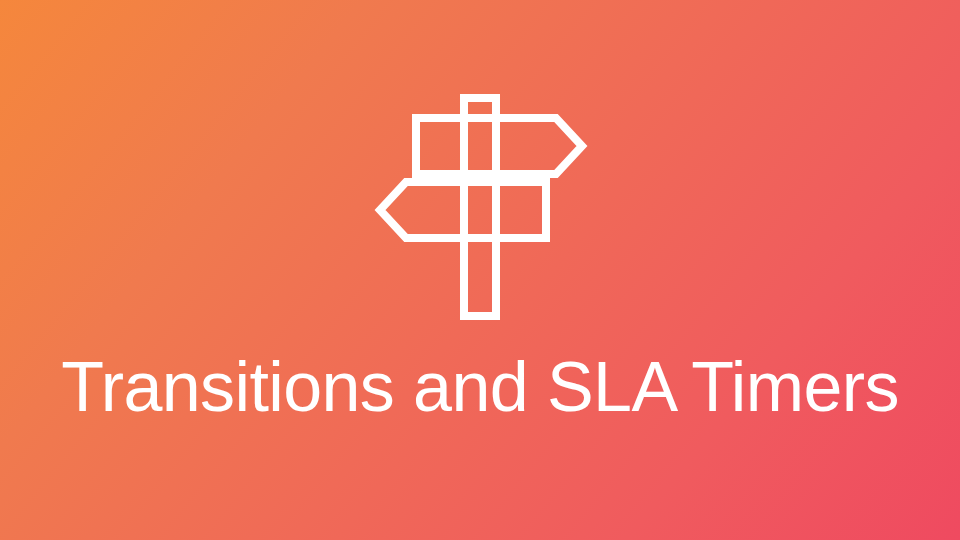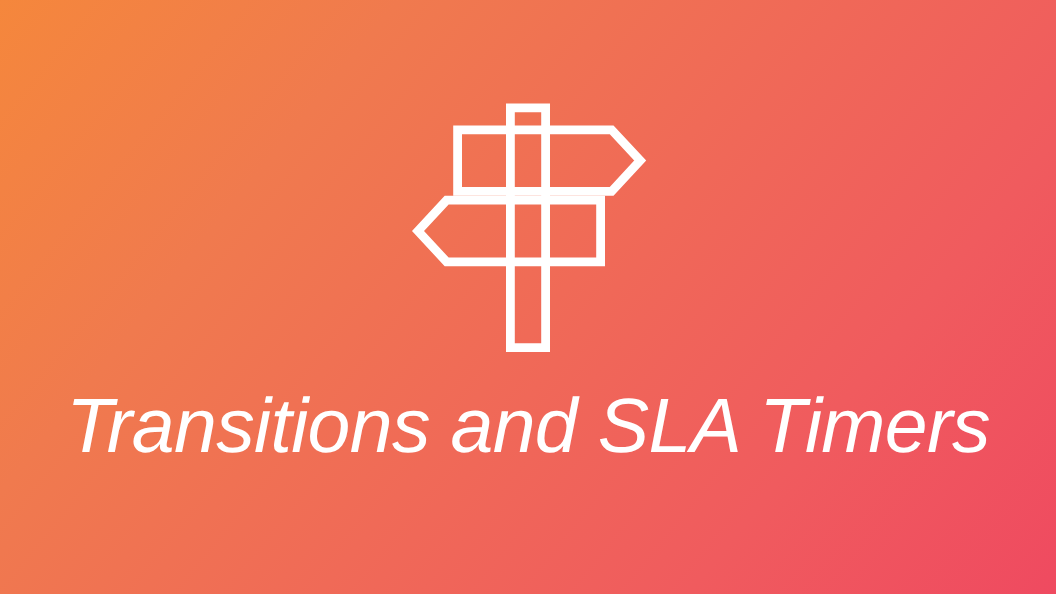--- a/index.html
+++ b/index.html
@@ -49,21 +49,20 @@
     stroke-linecap: butt;
   }
 
   
   #title-block {
     position: absolute;
     left: 0;
     top: 352px;
     width: 960px;
     text-align: center;
-    font-style: italic;
   }
 
   #slide-title {
     margin: 0;
     padding: 0;
     color: #ffffff;
     font-family: "Liberation Sans", sans-serif;
     font-size: 70px;
     font-weight: 400;
     line-height: 1.0;

